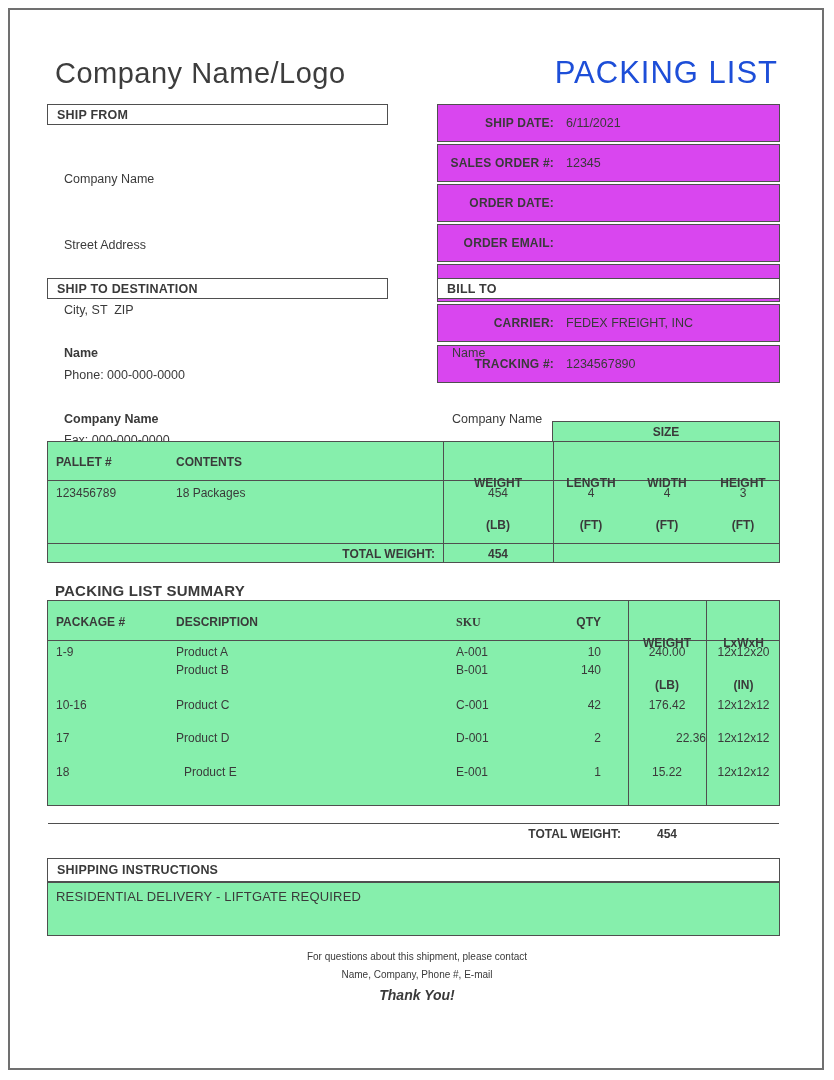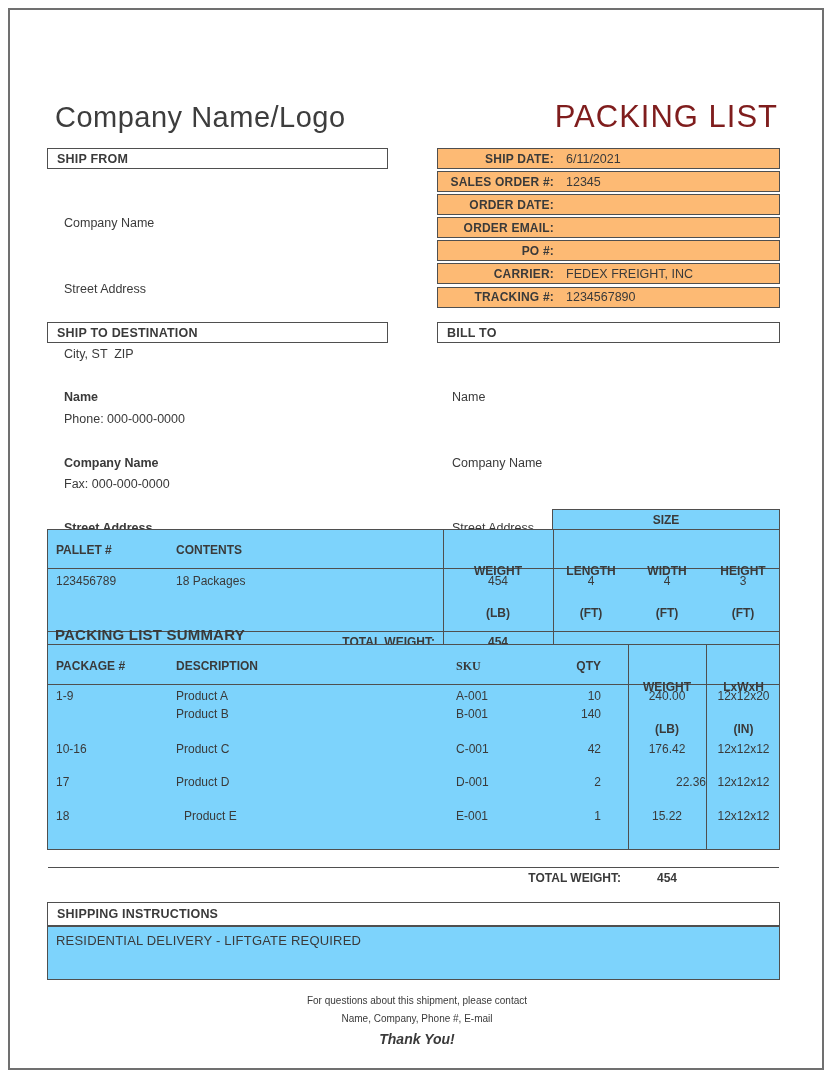--- a/index.html
+++ b/index.html
@@ -1,42 +1,42 @@
 <!DOCTYPE html>
 <html><head>
 <meta charset="utf-8">
 <style>
   html,body{margin:0;padding:0;}
   body{
     width:834px;height:1080px;background:#ffffff;position:relative;
     font-family:"Liberation Sans", sans-serif;color:#3a3a3a;
     -webkit-font-smoothing:antialiased;
   }
-  .abs{position:absolute;margin-top:44px;}
+  .abs{position:absolute;}
   .page-border{
     position:absolute;left:8px;top:8px;width:816px;height:1062px;
     border:2px solid #707070;box-sizing:border-box;pointer-events:none;
   }
   .company-title{left:55px;top:57px;font-size:29px;color:#3d3d3d;letter-spacing:.5px;}
-  .doc-title{top:55px;right:56px;font-size:31px;color:#7f1d1d;letter-spacing:1px;}
+  .doc-title{top:55px;right:56px;font-size:31px;color:#1d4ed8;letter-spacing:1px;}
   .hdr-box{
     border:1.5px solid #4f4f4f;box-sizing:border-box;height:21px;
     display:flex;align-items:center;padding-left:9px;
     font-weight:bold;font-size:12.5px;letter-spacing:.2px;background:#fff;
   }
   .addr{font-size:12.5px;line-height:21.7px;white-space:pre-wrap;}
   .addr.bold div{font-weight:bold;}
   .info-table{left:437px;top:104px;width:343px;}
   .info-row{
-    border:1.2px solid #4f4f4f;box-sizing:border-box;height:21px;margin-bottom:2.1px;
-    display:flex;align-items:center;background:#fdba74;
+    border:1.2px solid #4f4f4f;box-sizing:border-box;height:38px;margin-bottom:2.1px;
+    display:flex;align-items:center;background:#d946ef;
   }
   .info-label{width:116px;text-align:right;font-weight:bold;font-size:12px;flex:none;letter-spacing:.2px;}
   .info-value{margin-left:12px;font-size:12.5px;white-space:pre;}
-  .tbl{border:1.5px solid #4f4f4f;box-sizing:border-box;background:#7dd3fc;}
+  .tbl{border:1.5px solid #4f4f4f;box-sizing:border-box;background:#86efac;}
   .vline{position:absolute;top:0;bottom:0;width:1.2px;background:#4f4f4f;}
   .hline{position:absolute;left:0;right:0;height:1.2px;background:#4f4f4f;}
   .cell{position:absolute;font-size:12px;white-space:pre;}
   .cell.b{font-weight:bold;}
   .cell.c{text-align:center;}
   .cell.r{text-align:right;}
   .two-line{line-height:14px;font-size:12px;font-weight:bold;text-align:center;}
   .summary-title{left:55px;top:582px;font-size:15px;font-weight:bold;letter-spacing:.2px;}
   .ship-instr-text{font-size:13px;letter-spacing:.2px;}
   .footer-line{left:0;width:834px;text-align:center;font-size:10px;}

